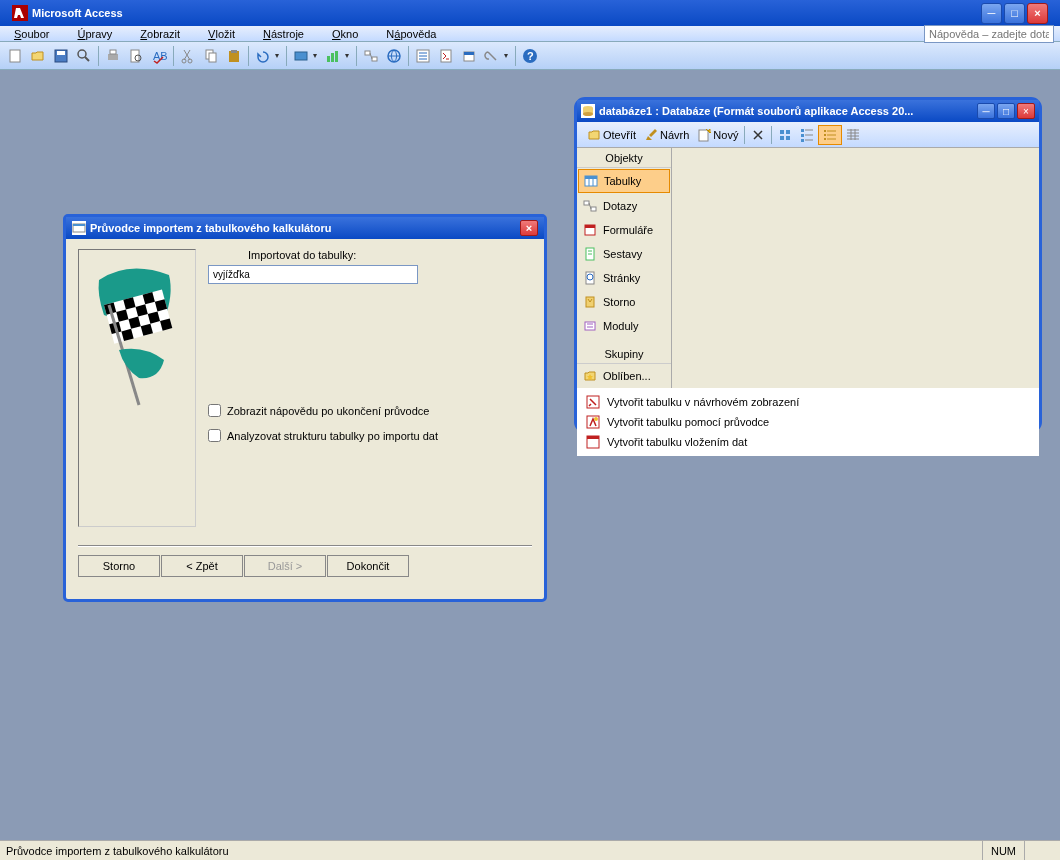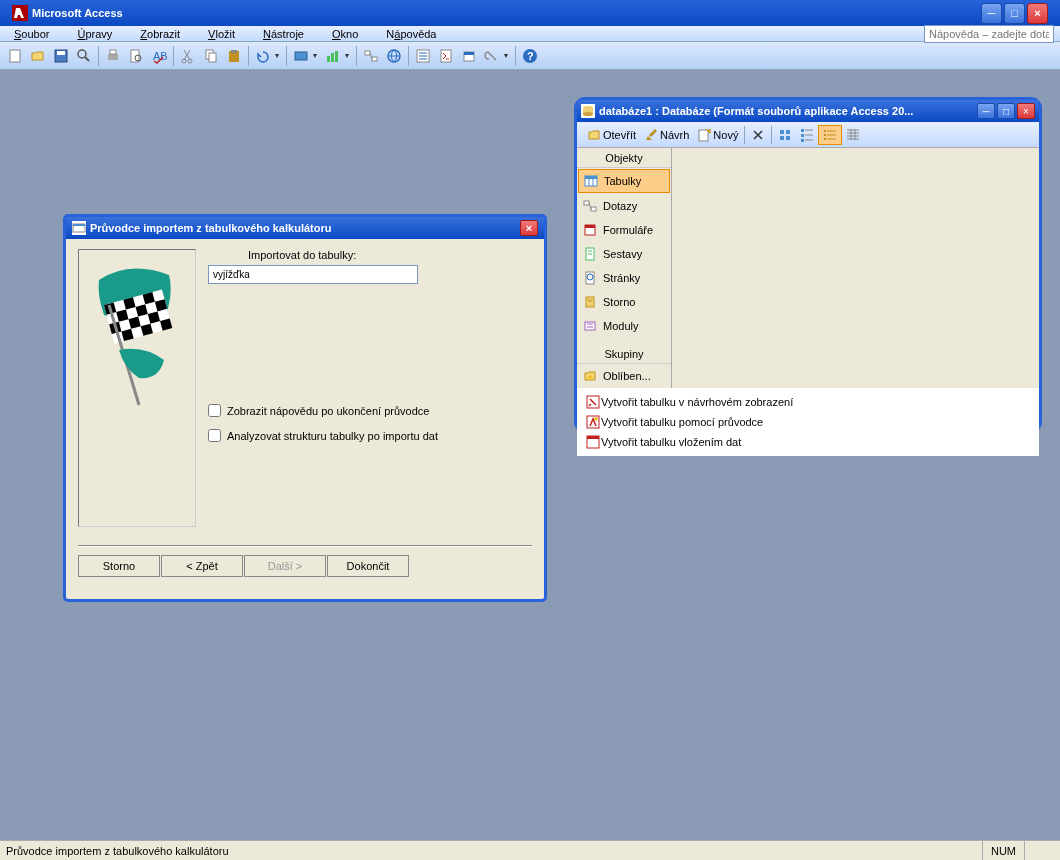--- a/index.html
+++ b/index.html
@@ -36,21 +36,21 @@
 .dbwin .dbtoolbar .tb { display: flex; align-items: center; gap: 2px; padding: 2px 4px; cursor: pointer; }
 .dbwin .dbtoolbar .sep { width: 1px; height: 18px; background: #8ab; margin: 0 2px; }
 .dbwin .dbtoolbar .ico { width: 14px; height: 14px; }
 .dbwin .body { display: flex; height: calc(100% - 48px); flex-direction: column; }
 .dbwin .sidebar { width: 95px; background: #ece9d8; border-right: 1px solid #aaa; }
 .dbwin .sidebar .header { height: 20px; display: flex; align-items: center; justify-content: center; border-bottom: 1px solid #ccc; background: #ece9d8; font-size: 11px; }
 .dbwin .sidebar .sitem { height: 24px; display: flex; align-items: center; padding: 0 6px; gap: 6px; cursor: pointer; }
 .dbwin .sidebar .sitem.sel { background: #fdce8a; border: 1px solid #e68a00; margin: 1px; padding: 0 5px; align-items: center; }
 .dbwin .sidebar .sitem .si { width: 14px; height: 14px; }
 .dbwin .main { flex: 1; background: #fff; padding: 4px; }
-.dbwin .main .mitem { height: 20px; display: flex; align-items: center; padding: 0 4px; cursor: pointer; }
+.dbwin .main .mitem { height: 20px; display: flex; align-items: center; gap: 6px; padding: 0 4px; cursor: pointer; }
 .dbwin .main .mitem .mi { width: 16px; height: 16px; }
 
 
 .wizard { position: absolute; top: 136px; left: 63px; width: 484px; height: 388px; border: 3px solid #2862d8; border-radius: 5px; background: #ece9d8; }
 .wizard .wtitle { background: linear-gradient(to bottom, #3a72dc, #0a49c4); height: 22px; display: flex; align-items: center; padding: 0 6px; color: white; }
 .wizard .wtitle .icon { width: 14px; height: 14px; background: #fff; margin-right: 4px; }
 .wizard .wtitle .txt { font-weight: bold; flex: 1; }
 .wizard .wtitle .close { width: 18px; height: 16px; background: linear-gradient(to bottom, #f07a7a, #dc3a3a); border: 1px solid #a01a1a; border-radius: 2px; color: white; display: flex; align-items: center; justify-content: center; cursor: pointer; font-weight: bold; }
 .wizard .content { padding: 10px 12px; display: flex; gap: 12px; }
 .wizard .flagimg { width: 118px; height: 278px; background: #ece9d8; border: 1px inset #ccc; position: relative; overflow: hidden; }

